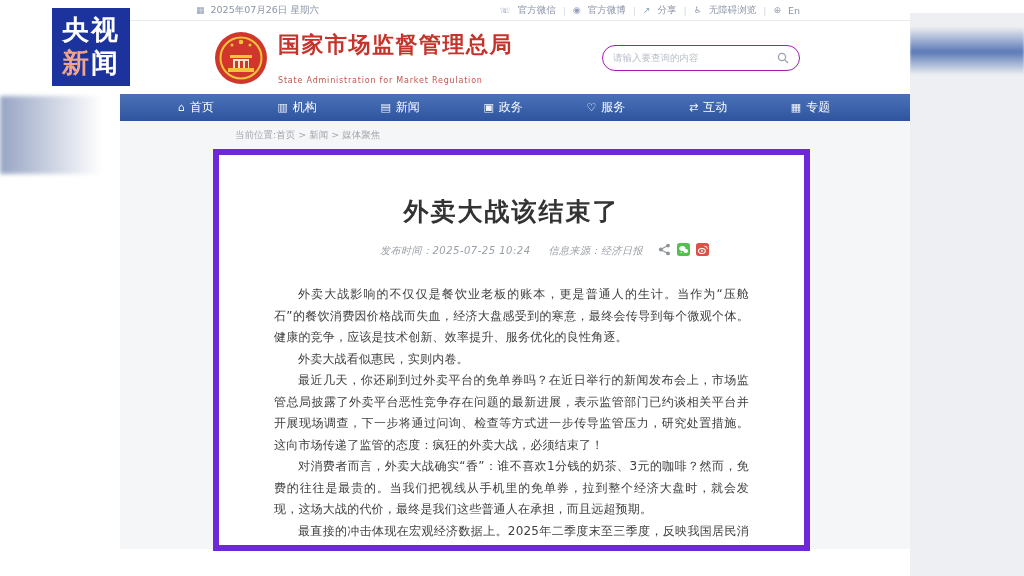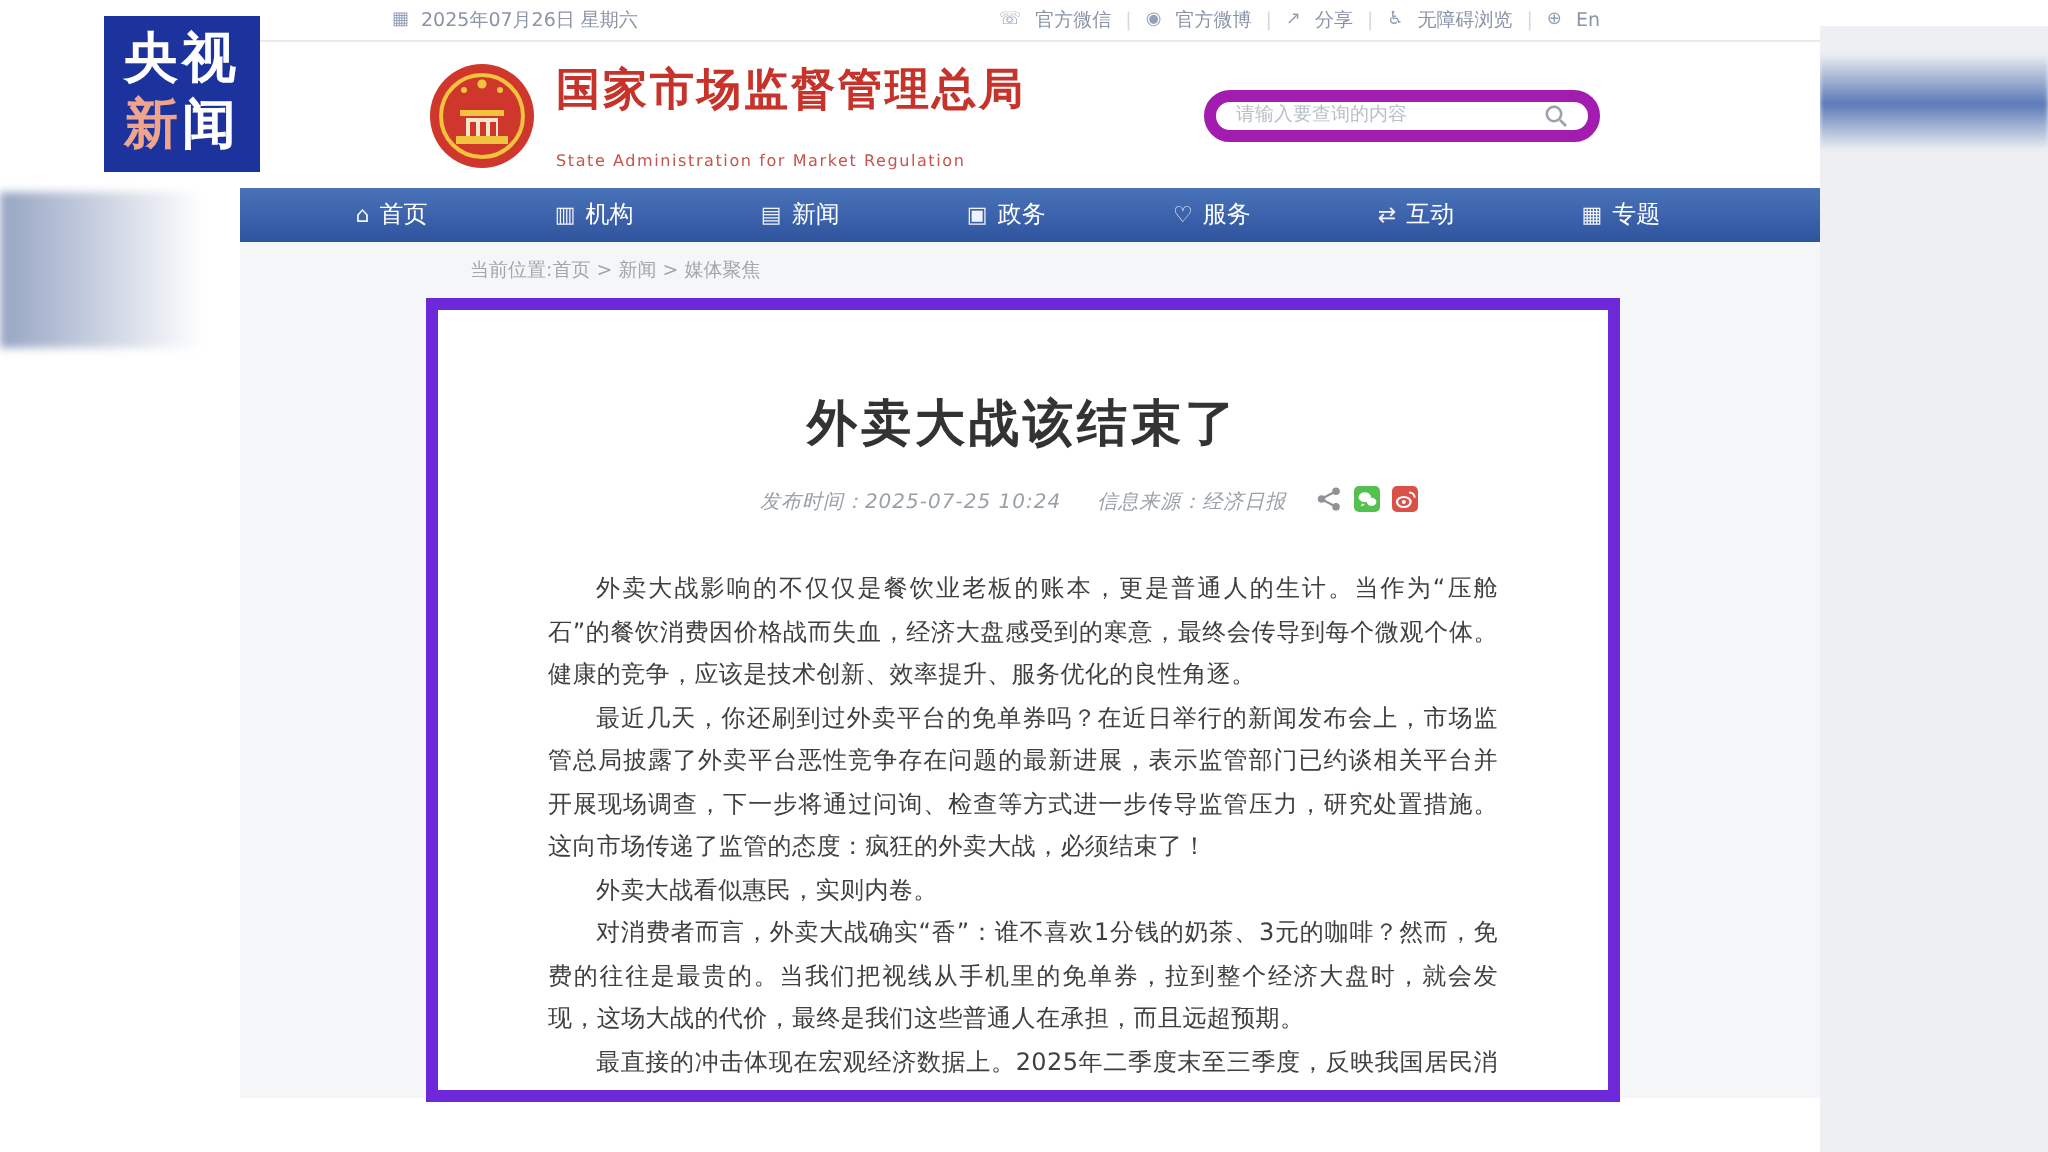--- a/index.html
+++ b/index.html
@@ -50,21 +50,21 @@
   .u-icon { font-size:9px; color:#93a0b9; }
 
   .header {
     height:73px; display:flex; align-items:center; justify-content:space-between;
     padding:0 110px 0 94px; background:#fff;
   }
   .logo { display:flex; align-items:center; gap:10px; }
   .site-cn { color:#c6332a; font-size:22px; font-weight:bold; letter-spacing:1.5px; }
   .site-en { color:#c6544b; font-size:8px; letter-spacing:.8px; margin-top:16px; }
   .search-box {
-    width:198px; height:26px; border:6px solid #a21caf; border-radius:14px;
+    width:198px; height:26px; border:1px solid #a21caf; border-radius:14px;
     display:flex; align-items:center; justify-content:space-between;
     padding:0 10px; background:#fff;
   }
   .search-box input {
     border:none; outline:none; width:150px; font-size:9.5px; color:#666;
     font-family:"DejaVu Sans","Liberation Sans",sans-serif; background:transparent;
   }
   .search-box input::placeholder { color:#b9bfc9; }
 
   .nav {
@@ -228,22 +228,22 @@
             <rect width="13" height="13" rx="2.5" fill="#da5148"></rect>
             <ellipse cx="5.9" cy="8" rx="3.4" ry="2.5" fill="none" stroke="#fff" stroke-width="1.1"></ellipse>
             <circle cx="5.9" cy="8" r="1" fill="#fff"></circle>
             <path d="M8.5 3.2 q2.6 0 2.9 2.6" fill="none" stroke="#fff" stroke-width="1"></path>
           </svg>
         </div>
       </div>
 
       <div class="article-body">
         <p>外卖大战影响的不仅仅是餐饮业老板的账本，更是普通人的生计。当作为“压舱石”的餐饮消费因价格战而失血，经济大盘感受到的寒意，最终会传导到每个微观个体。健康的竞争，应该是技术创新、效率提升、服务优化的良性角逐。</p>
+        <p>外卖大战看似惠民，实则内卷。</p>
         <p>最近几天，你还刷到过外卖平台的免单券吗？在近日举行的新闻发布会上，市场监管总局披露了外卖平台恶性竞争存在问题的最新进展，表示监管部门已约谈相关平台并开展现场调查，下一步将通过问询、检查等方式进一步传导监管压力，研究处置措施。这向市场传递了监管的态度：疯狂的外卖大战，必须结束了！</p>
-        <p>外卖大战看似惠民，实则内卷。</p>
         <p>对消费者而言，外卖大战确实“香”：谁不喜欢1分钱的奶茶、3元的咖啡？然而，免费的往往是最贵的。当我们把视线从手机里的免单券，拉到整个经济大盘时，就会发现，这场大战的代价，最终是我们这些普通人在承担，而且远超预期。</p>
         <p>最直接的冲击体现在宏观经济数据上。2025年二季度末至三季度，反映我国居民消费价格的CPI持续下跌，消费市场寒意阵阵。但奇怪的是，如果剔除食品和能源，核心CPI反而一直在回升。这说明，消费本该回暖，却被什么东西“拽”下来了。</p>
 
       </div>
     </div>
   </div>
 
 </div>
 
 </body></html>

